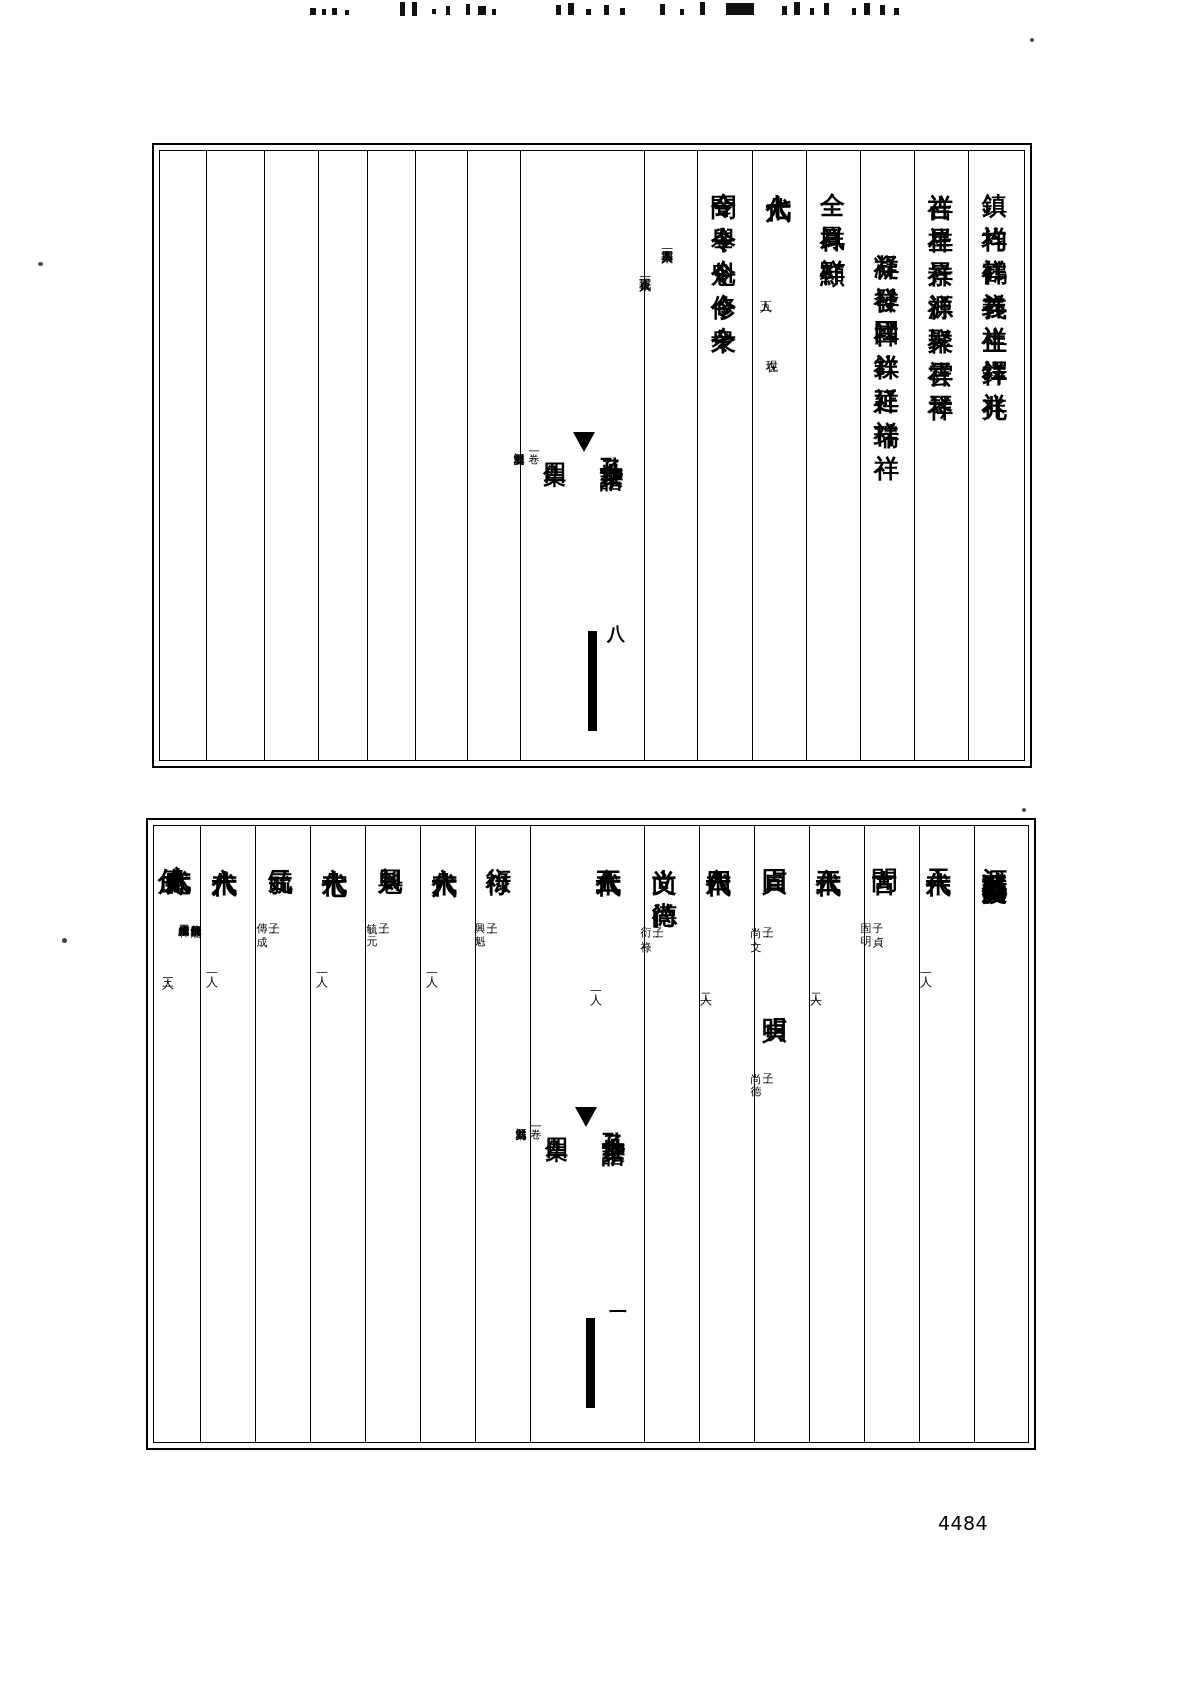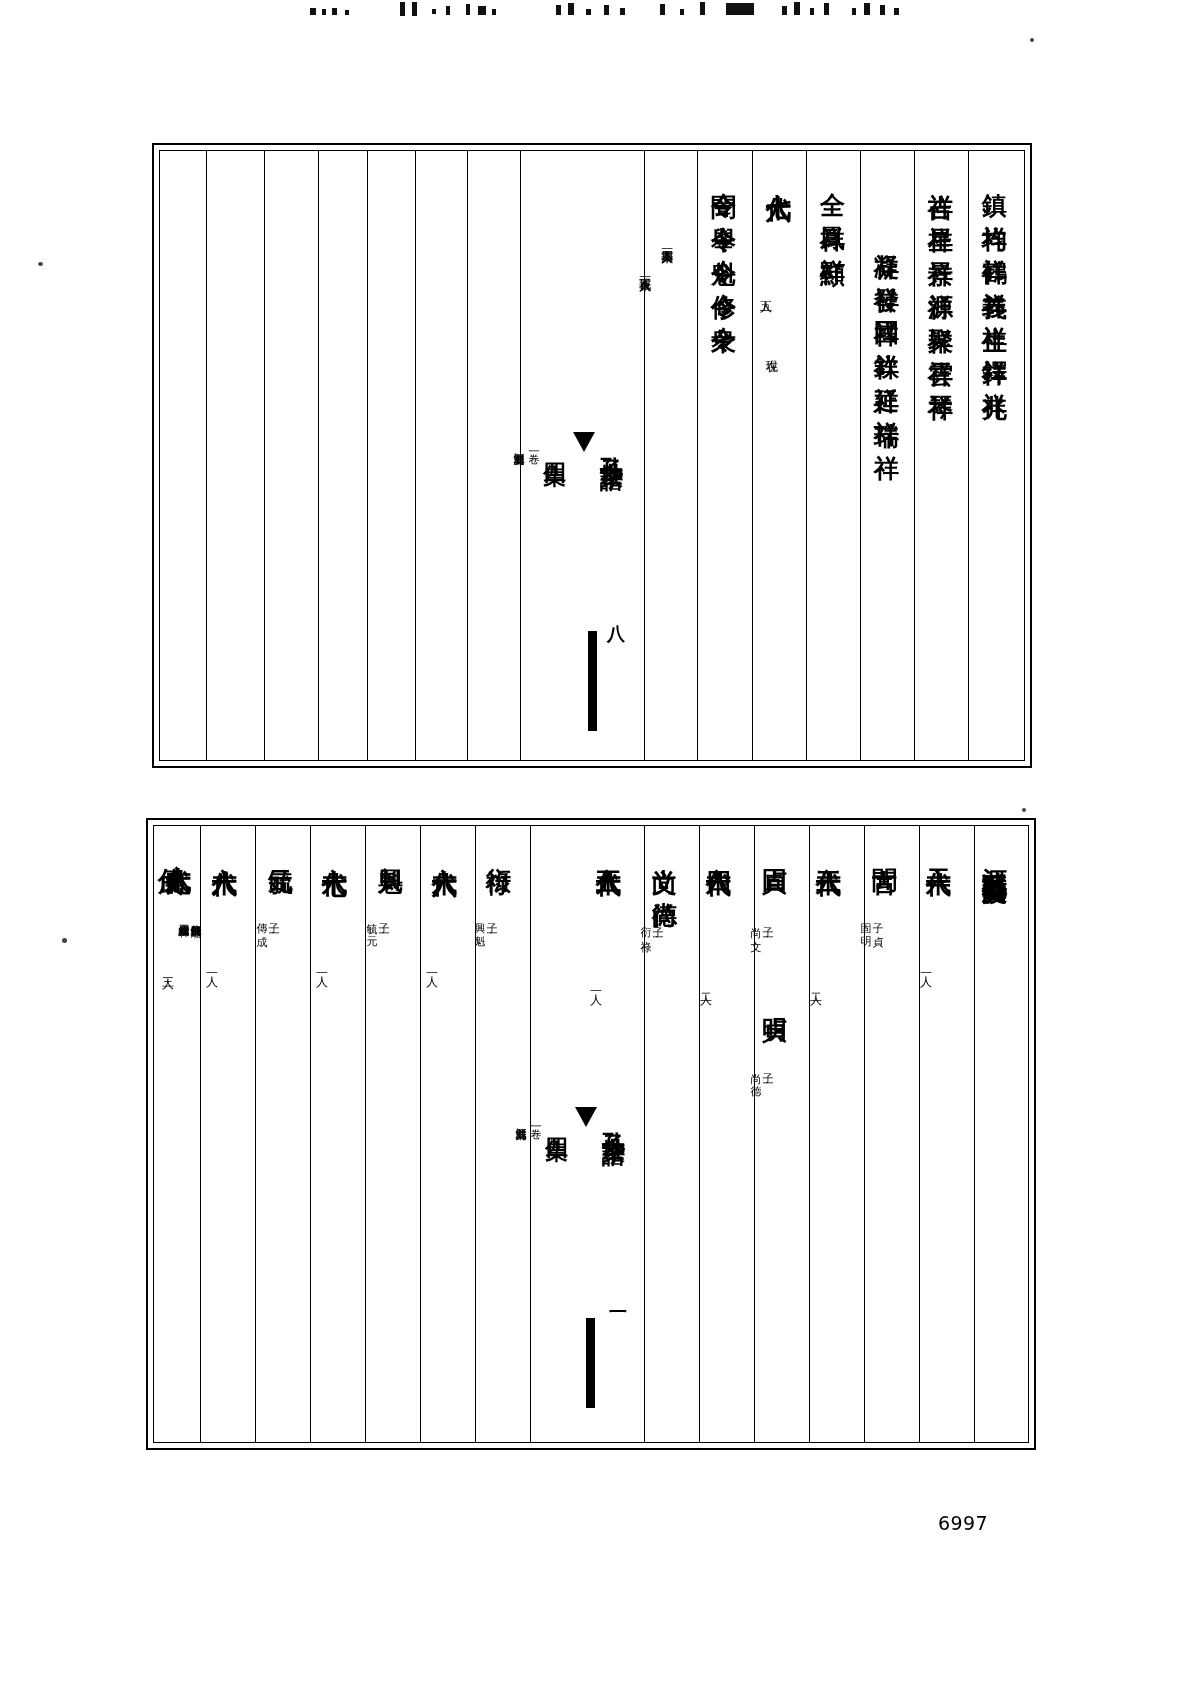--- a/index.html
+++ b/index.html
@@ -284,13 +284,13 @@
 
     <div class="vcol big" style="left:4px;top:22px;">傳成</div>
     <div class="vcol tiny" style="left:36px;top:90px;">住武清縣無樑廟子</div>
     <div class="vcol tiny" style="left:24px;top:90px;">三繼儒繼林繼昌</div>
   </div>
 </div>
 
 <div class="vcol big" style="left:166px;top:845px;">六十九代</div>
 <div class="vcol small" style="left:162px;top:968px;">三人</div>
 
-<div class="folio" style="left:938px;top:1512px;">6997</div>
+<div class="folio" style="left:938px;top:1512px;">4484</div>
 
 </body></html>

